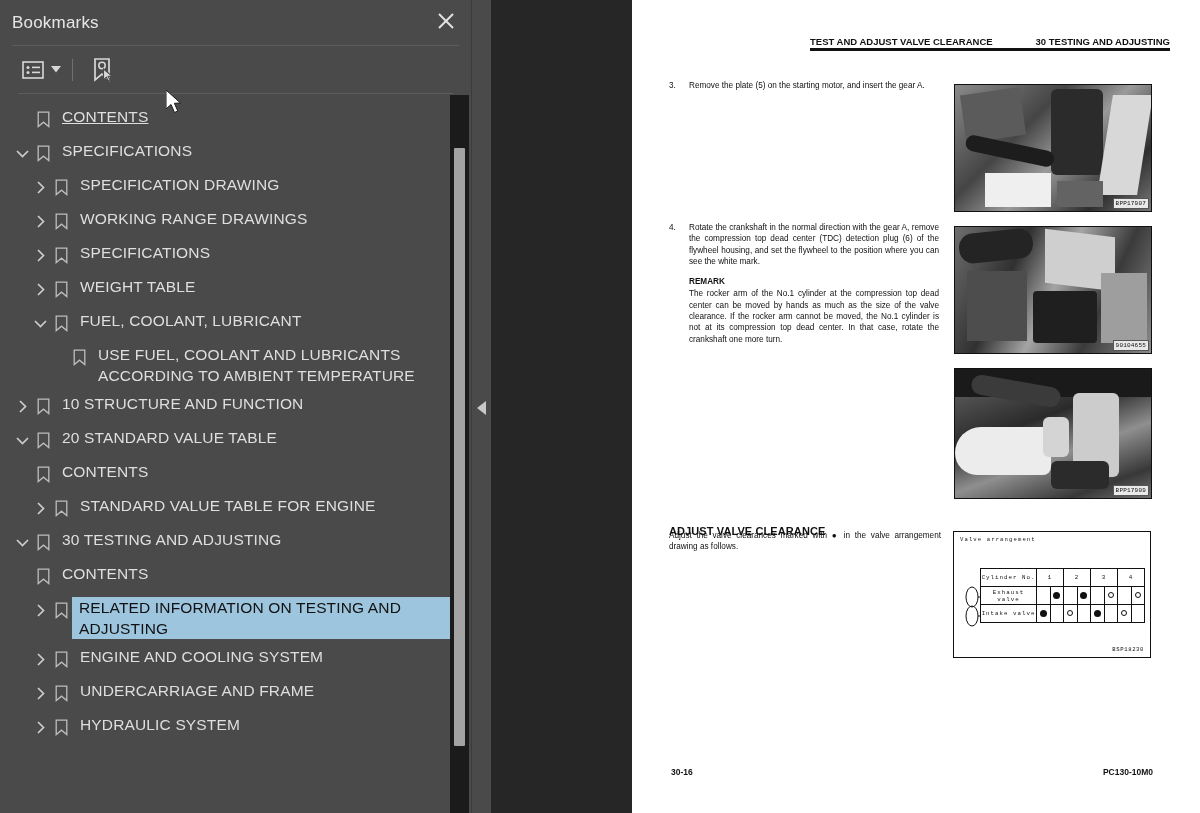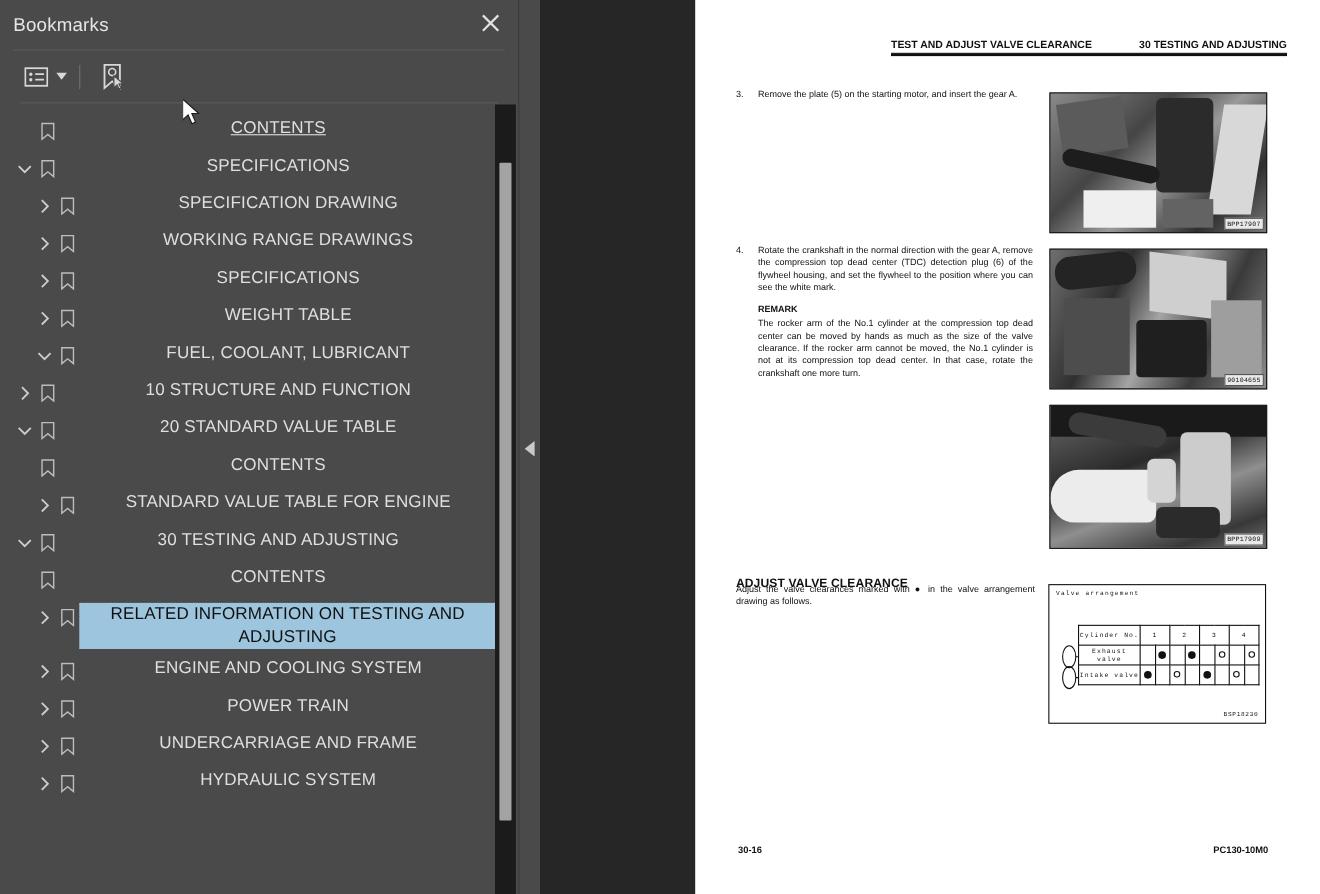--- a/index.html
+++ b/index.html
@@ -67,21 +67,20 @@
   .twisty.empty { visibility:hidden; }
   .bm-icon {
     flex:0 0 auto; width:22px; height:24px; margin-top:1px;
     display:flex; align-items:center; justify-content:center;
     color:#bdbdbd;
   }
   .node-label {
     flex:1 1 auto; line-height:21px; padding-left:8px;
     padding-right:6px; letter-spacing:.15px;
     word-wrap:break-word;
-    text-align:center;
   }
   .node.link .node-label { text-decoration:underline; }
   .node.selected .node-label {
     background:#9dc5de; color:#111; display:inline-block;
     outline:1px dotted #4b4b4b; padding-left:7px;
   }
 
   
   .lvl0 { padding-left:12px; }
   .lvl1 { padding-left:12px; }
@@ -329,20 +328,29 @@
                 <polyline points="1,2 6.5,7.5 12,2" fill="none" stroke="#cdcdcd" stroke-width="1.7"></polyline>
               </svg>
             </span>
             <span class="bm-icon">
               <svg width="13" height="17" viewBox="0 0 13 17">
                 <path d="M1.2 1.2 H11.8 V15.6 L6.5 11.2 L1.2 15.6 Z" fill="none" stroke="#bdbdbd" stroke-width="1.3"></path>
               </svg>
             </span>
             <span class="node-label">FUEL, COOLANT, LUBRICANT</span>
           </div>
+          <div class="node lvl3">
+            <span class="twisty empty"></span>
+            <span class="bm-icon">
+              <svg width="13" height="17" viewBox="0 0 13 17">
+                <path d="M1.2 1.2 H11.8 V15.6 L6.5 11.2 L1.2 15.6 Z" fill="none" stroke="#bdbdbd" stroke-width="1.3"></path>
+              </svg>
+            </span>
+            <span class="node-label">USE FUEL, COOLANT AND LUBRICANTS ACCORDING TO AMBIENT TEMPERATURE</span>
+          </div>
           <div class="node lvl0">
             <span class="twisty">
               <svg width="9" height="13" viewBox="0 0 9 13">
                 <polyline points="2,1 7.5,6.5 2,12" fill="none" stroke="#cdcdcd" stroke-width="1.7"></polyline>
               </svg>
             </span>
             <span class="bm-icon">
               <svg width="13" height="17" viewBox="0 0 13 17">
                 <path d="M1.2 1.2 H11.8 V15.6 L6.5 11.2 L1.2 15.6 Z" fill="none" stroke="#bdbdbd" stroke-width="1.3"></path>
               </svg>
@@ -424,33 +432,20 @@
               <svg width="9" height="13" viewBox="0 0 9 13">
                 <polyline points="2,1 7.5,6.5 2,12" fill="none" stroke="#cdcdcd" stroke-width="1.7"></polyline>
               </svg>
             </span>
             <span class="bm-icon">
               <svg width="13" height="17" viewBox="0 0 13 17">
                 <path d="M1.2 1.2 H11.8 V15.6 L6.5 11.2 L1.2 15.6 Z" fill="none" stroke="#bdbdbd" stroke-width="1.3"></path>
               </svg>
             </span>
             <span class="node-label">ENGINE AND COOLING SYSTEM</span>
-          </div>
-          <div class="node lvl2">
-            <span class="twisty">
-              <svg width="9" height="13" viewBox="0 0 9 13">
-                <polyline points="2,1 7.5,6.5 2,12" fill="none" stroke="#cdcdcd" stroke-width="1.7"></polyline>
-              </svg>
-            </span>
-            <span class="bm-icon">
-              <svg width="13" height="17" viewBox="0 0 13 17">
-                <path d="M1.2 1.2 H11.8 V15.6 L6.5 11.2 L1.2 15.6 Z" fill="none" stroke="#bdbdbd" stroke-width="1.3"></path>
-              </svg>
-            </span>
-            <span class="node-label">POWER TRAIN</span>
           </div>
           <div class="node lvl2">
             <span class="twisty">
               <svg width="9" height="13" viewBox="0 0 9 13">
                 <polyline points="2,1 7.5,6.5 2,12" fill="none" stroke="#cdcdcd" stroke-width="1.7"></polyline>
               </svg>
             </span>
             <span class="bm-icon">
               <svg width="13" height="17" viewBox="0 0 13 17">
                 <path d="M1.2 1.2 H11.8 V15.6 L6.5 11.2 L1.2 15.6 Z" fill="none" stroke="#bdbdbd" stroke-width="1.3"></path>

